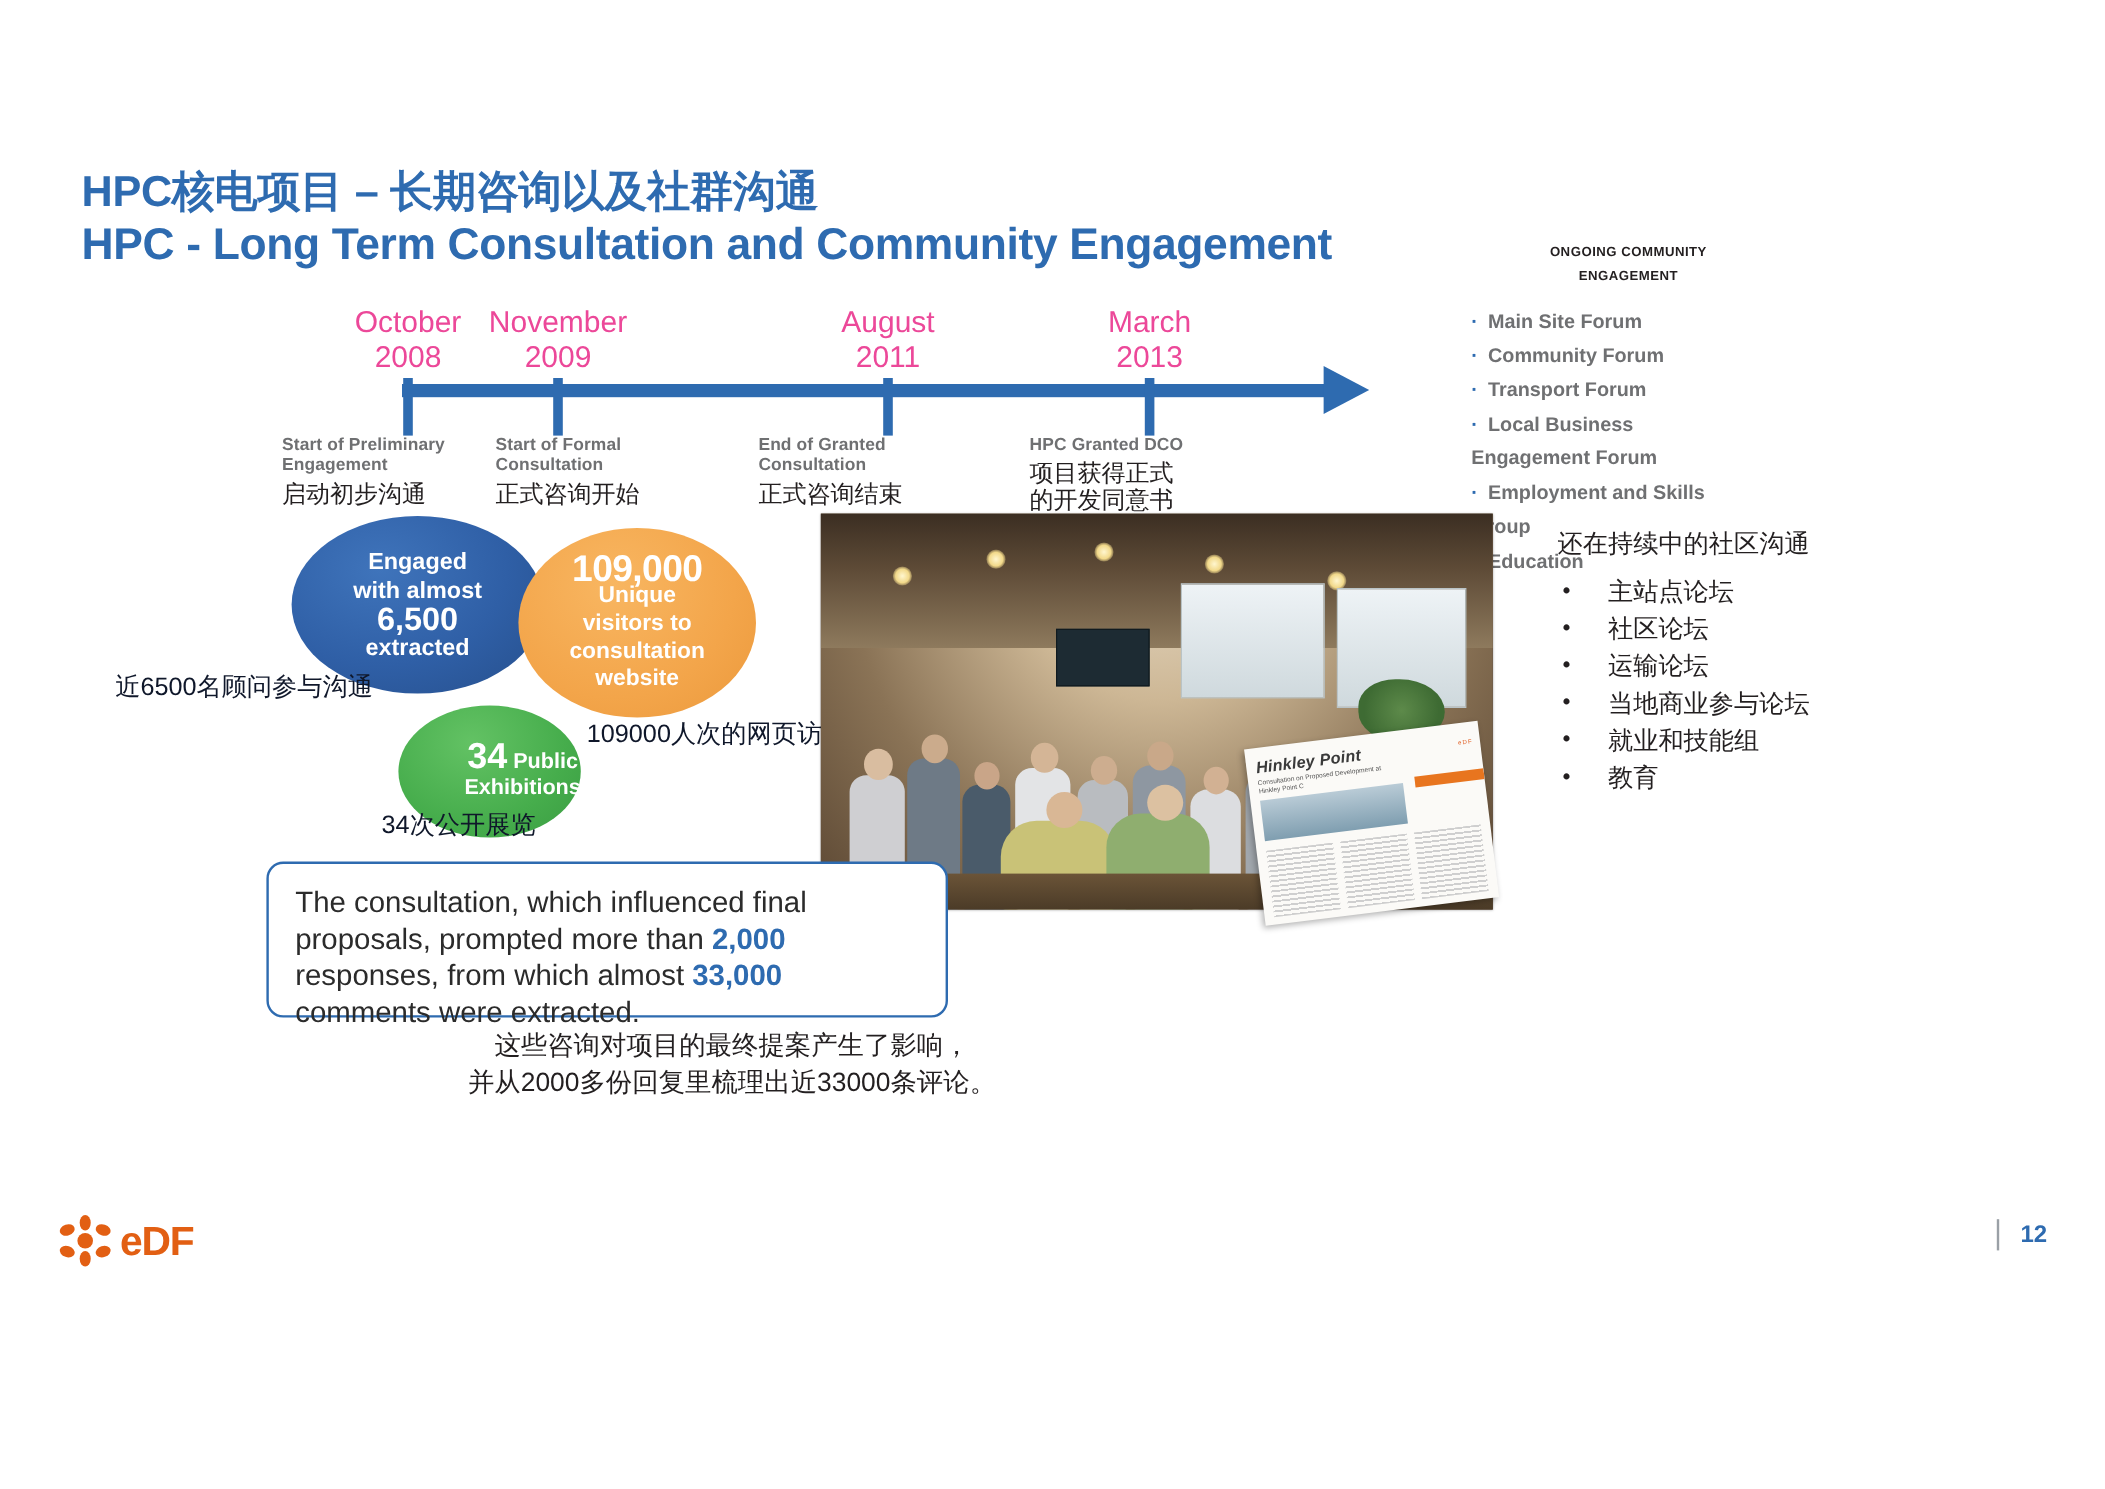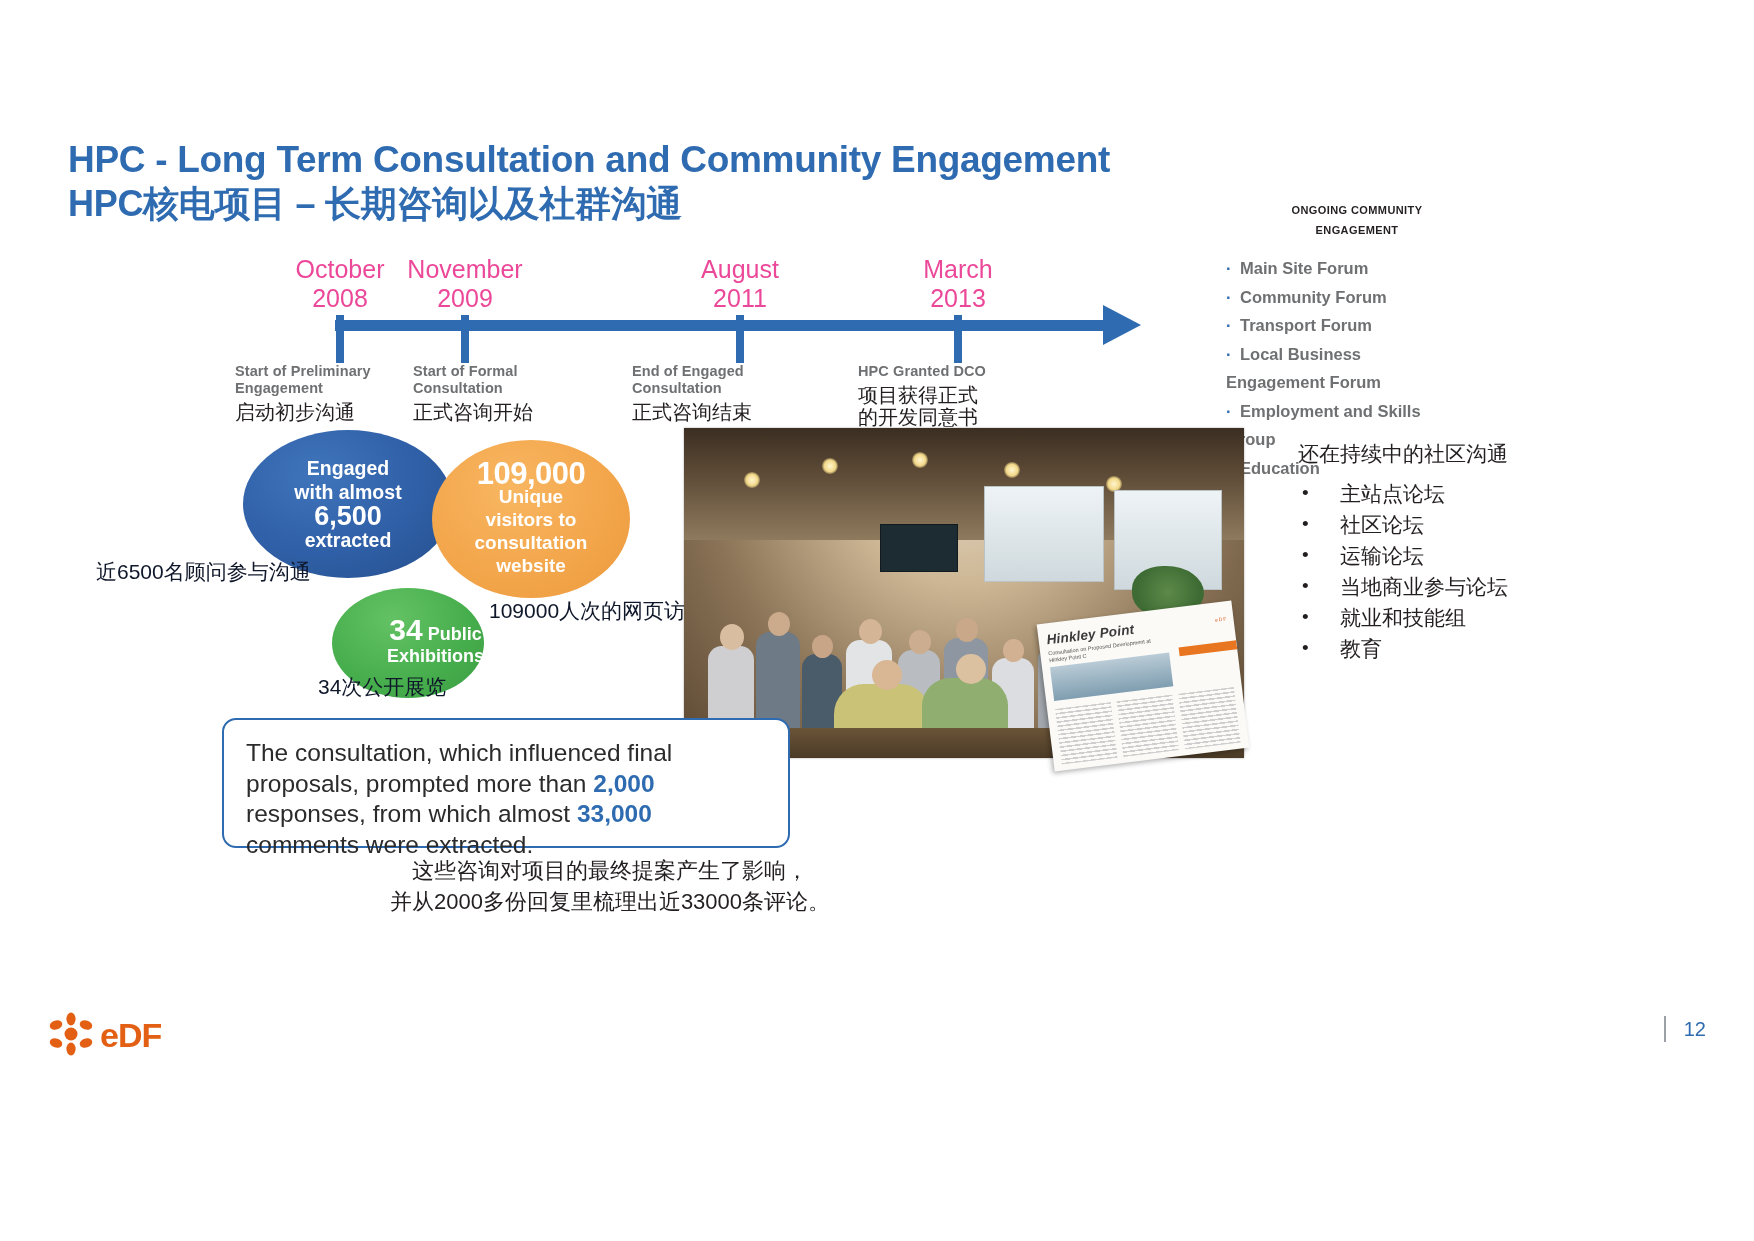--- a/index.html
+++ b/index.html
@@ -201,33 +201,33 @@
   }
 
   
   #edf-logo { position:absolute; left:45px; top:1012px; width:145px; height:45px; }
   #edf-logo .word {
     position:absolute; left:55px; top:4px;
     font-size:34px; font-weight:bold; color:#e25f13; letter-spacing:-1px;
   }
   #page-num {
     position:absolute; right:48px; top:1018px;
-    font-size:20px; font-weight:normal; color:#2E6BB0;
+    font-size:20px; font-weight:bold; color:#2E6BB0;
   }
   #page-rule {
     position:absolute; right:88px; top:1016px; width:2px; height:26px;
     background:#9aa0a6;
   }
 </style>
 </head>
 <body>
 
 <div id="title-block">
+  <div class="title-line cn">HPC核电项目 – 长期咨询以及社群沟通</div>
   <div class="title-line">HPC - Long Term Consultation and Community Engagement</div>
-  <div class="title-line cn">HPC核电项目 – 长期咨询以及社群沟通</div>
 </div>
 
 <div id="timeline">
   <div id="tl-bar"></div>
   <div id="tl-arrow"></div>
 
   <div class="tl-node" style="left:90px;">
     <div class="tl-date">October</div>
     <div class="tl-date">2008</div>
     <div class="tl-stem"></div>
@@ -248,21 +248,21 @@
     <div class="tl-label-en">Consultation</div>
     <div class="tl-label-cn">正式咨询开始</div>
   </div>
 
   <div class="tl-node" style="left:490px;">
     <div class="tl-date">August</div>
     <div class="tl-date">2011</div>
     <div class="tl-stem"></div>
   </div>
   <div class="tl-label-wrap" style="left:487px;">
-    <div class="tl-label-en">End of Engaged</div>
+    <div class="tl-label-en">End of Granted</div>
     <div class="tl-label-en">Consultation</div>
     <div class="tl-label-cn">正式咨询结束</div>
   </div>
 
   <div class="tl-node" style="left:708px;">
     <div class="tl-date">March</div>
     <div class="tl-date">2013</div>
     <div class="tl-stem"></div>
   </div>
   <div class="tl-label-wrap" style="left:713px;">

